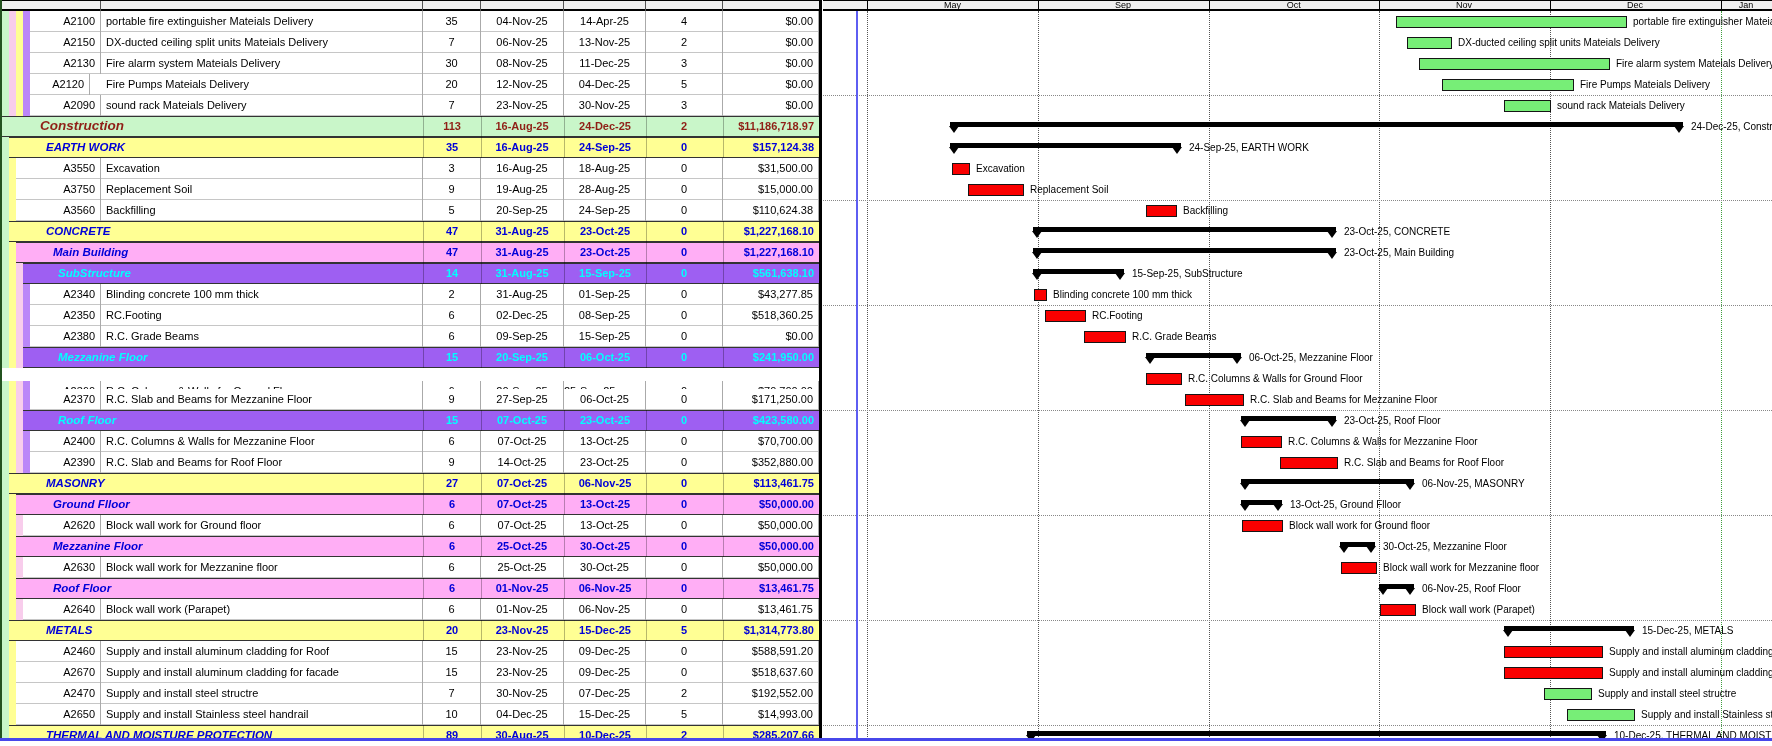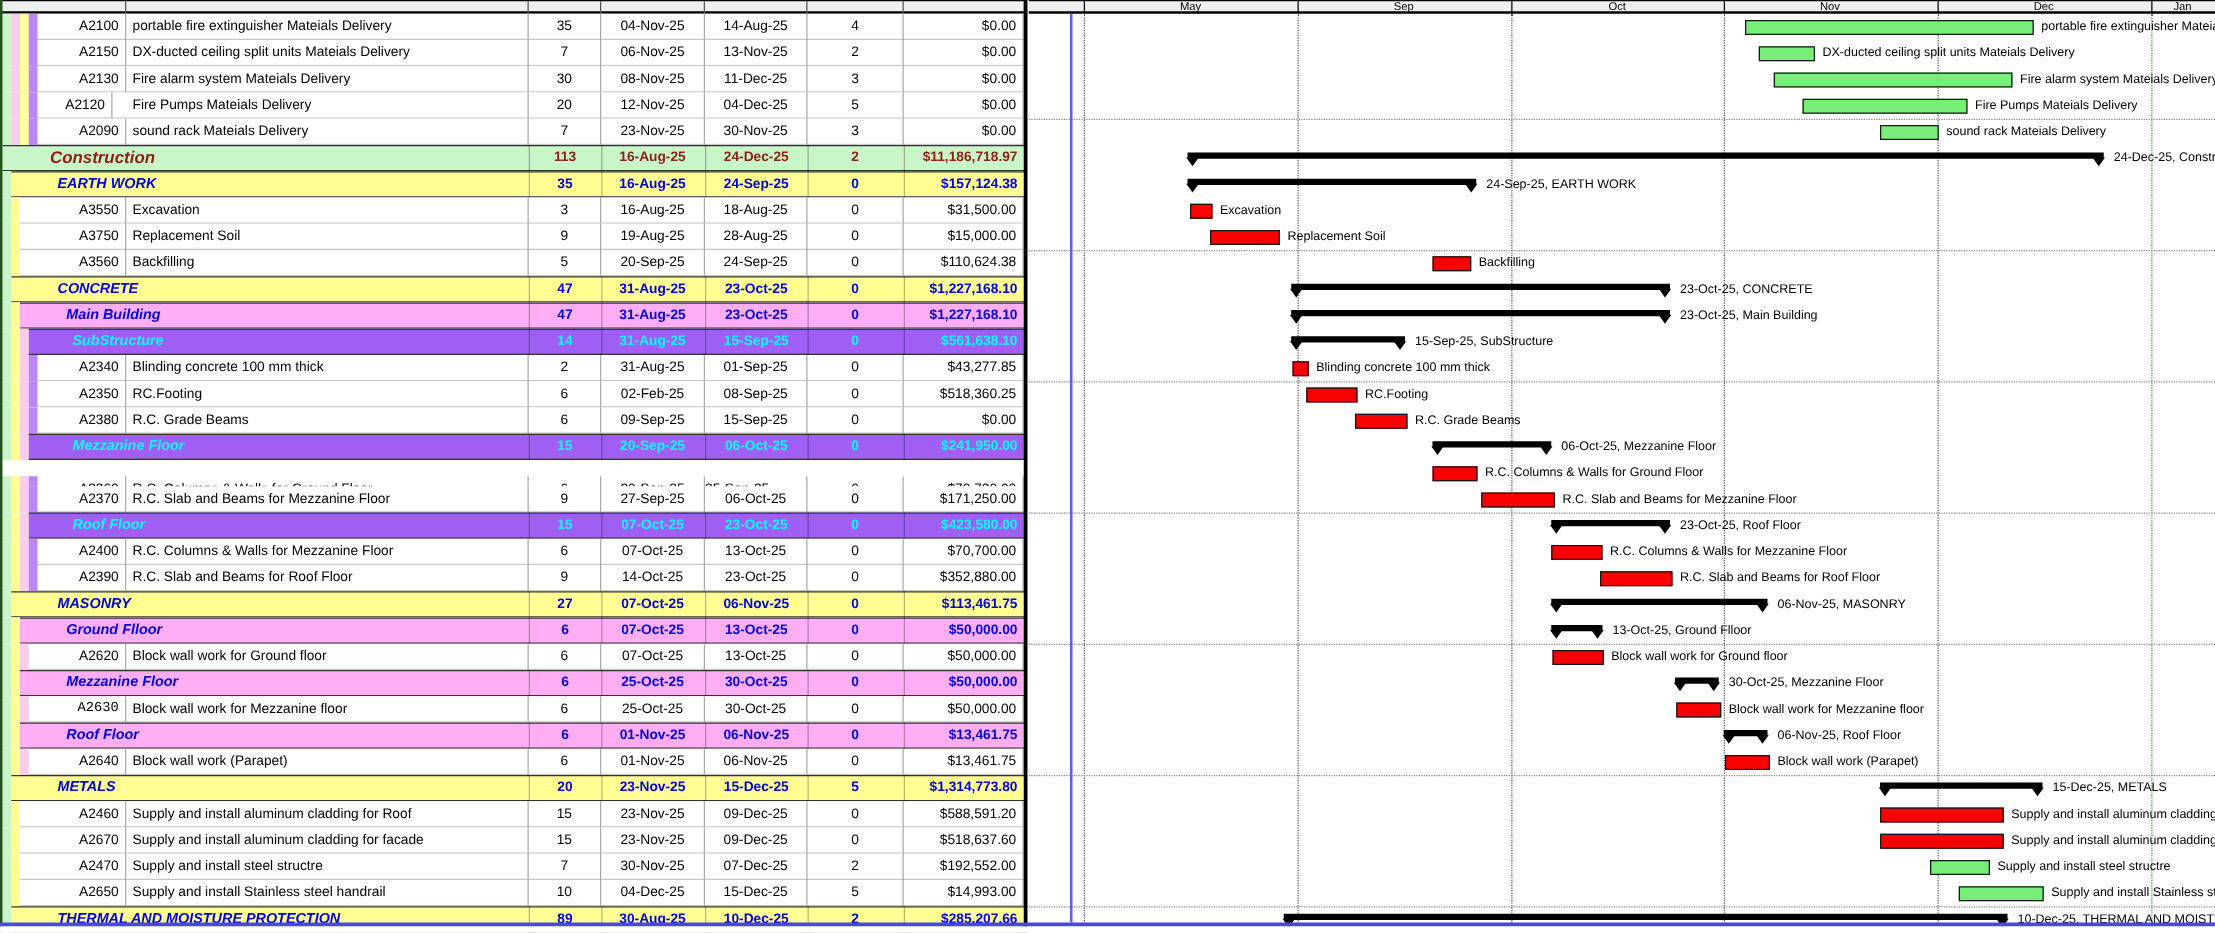--- a/index.html
+++ b/index.html
@@ -69,21 +69,21 @@
   <div id="rows-layer">
       <div class="trow" style="top: 11px; border-bottom: 1px solid rgb(198, 198, 198);">
         <div class="stripe" style="left: 2px; background: rgb(201, 246, 201);"></div>
         <div class="stripe" style="left: 9px; background: rgb(248, 205, 236);"></div>
         <div class="stripe" style="left: 16px; background: rgb(255, 255, 148);"></div>
         <div class="stripe" style="left: 23px; background: rgb(187, 134, 248);"></div>
         <div class="cell" style="left: 30px; width: 71px; text-align: right; padding-left: 0px; padding-right: 5px;">A2100</div>
         <div class="cell" style="left: 101px; width: 322px; text-align: left; padding-left: 5px; padding-right: 0px;">portable fire  extinguisher Mateials Delivery</div>
         <div class="cell" style="left: 423px; width: 58px; text-align: center; padding-left: 0px; padding-right: 0px;">35</div>
         <div class="cell" style="left: 481px; width: 83px; text-align: center; padding-left: 0px; padding-right: 0px;">04-Nov-25</div>
-        <div class="cell" style="left: 564px; width: 82px; text-align: center; padding-left: 0px; padding-right: 0px;">14-Aug-25</div>
+        <div class="cell" style="left: 564px; width: 82px; text-align: center; padding-left: 0px; padding-right: 0px;">14-Apr-25</div>
         <div class="cell" style="left: 646px; width: 77px; text-align: center; padding-left: 0px; padding-right: 0px;">4</div>
         <div class="cell" style="left: 723px; width: 96px; text-align: right; padding-left: 0px; padding-right: 5px;">$0.00</div>
       </div>
       <div class="trow" style="top: 32px; border-bottom: 1px solid rgb(198, 198, 198);">
         <div class="stripe" style="left: 2px; background: rgb(201, 246, 201);"></div>
         <div class="stripe" style="left: 9px; background: rgb(248, 205, 236);"></div>
         <div class="stripe" style="left: 16px; background: rgb(255, 255, 148);"></div>
         <div class="stripe" style="left: 23px; background: rgb(187, 134, 248);"></div>
         <div class="cell" style="left: 30px; width: 71px; text-align: right; padding-left: 0px; padding-right: 5px;">A2150</div>
         <div class="cell" style="left: 101px; width: 322px; text-align: left; padding-left: 5px; padding-right: 0px;">DX-ducted ceiling split units Mateials Delivery</div>
@@ -256,21 +256,21 @@
         <div class="cell" style="left: 723px; width: 96px; text-align: right; padding-left: 0px; padding-right: 5px;">$43,277.85</div>
       </div>
       <div class="trow" style="top: 305px; border-bottom: 1px solid rgb(198, 198, 198);">
         <div class="stripe" style="left: 2px; background: rgb(201, 246, 201);"></div>
         <div class="stripe" style="left: 9px; background: rgb(255, 255, 148);"></div>
         <div class="stripe" style="left: 16px; background: rgb(248, 205, 236);"></div>
         <div class="stripe" style="left: 23px; background: rgb(187, 134, 248);"></div>
         <div class="cell" style="left: 30px; width: 71px; text-align: right; padding-left: 0px; padding-right: 5px;">A2350</div>
         <div class="cell" style="left: 101px; width: 322px; text-align: left; padding-left: 5px; padding-right: 0px;">RC.Footing</div>
         <div class="cell" style="left: 423px; width: 58px; text-align: center; padding-left: 0px; padding-right: 0px;">6</div>
-        <div class="cell" style="left: 481px; width: 83px; text-align: center; padding-left: 0px; padding-right: 0px;">02-Feb-25</div>
+        <div class="cell" style="left: 481px; width: 83px; text-align: center; padding-left: 0px; padding-right: 0px;">02-Dec-25</div>
         <div class="cell" style="left: 564px; width: 82px; text-align: center; padding-left: 0px; padding-right: 0px;">08-Sep-25</div>
         <div class="cell" style="left: 646px; width: 77px; text-align: center; padding-left: 0px; padding-right: 0px;">0</div>
         <div class="cell" style="left: 723px; width: 96px; text-align: right; padding-left: 0px; padding-right: 5px;">$518,360.25</div>
       </div>
       <div class="trow" style="top: 326px; border-bottom: 1px solid rgb(198, 198, 198);">
         <div class="stripe" style="left: 2px; background: rgb(201, 246, 201);"></div>
         <div class="stripe" style="left: 9px; background: rgb(255, 255, 148);"></div>
         <div class="stripe" style="left: 16px; background: rgb(248, 205, 236);"></div>
         <div class="stripe" style="left: 23px; background: rgb(187, 134, 248);"></div>
         <div class="cell" style="left: 30px; width: 71px; text-align: right; padding-left: 0px; padding-right: 5px;">A2380</div>
@@ -423,21 +423,21 @@
         <div class="bandval" style="left: 452px; transform: translateX(-50%); color: rgb(0, 0, 216);">6</div>
         <div class="bandval" style="left: 522px; transform: translateX(-50%); color: rgb(0, 0, 216);">25-Oct-25</div>
         <div class="bandval" style="left: 605px; transform: translateX(-50%); color: rgb(0, 0, 216);">30-Oct-25</div>
         <div class="bandval" style="left: 684px; transform: translateX(-50%); color: rgb(0, 0, 216);">0</div>
         <div class="bandval" style="right: 6px; color: rgb(0, 0, 216);">$50,000.00</div>
       </div>
       <div class="trow" style="top: 557px; border-bottom: 1px solid rgb(198, 198, 198);">
         <div class="stripe" style="left: 2px; background: rgb(201, 246, 201);"></div>
         <div class="stripe" style="left: 9px; background: rgb(255, 255, 148);"></div>
         <div class="stripe" style="left: 16px; background: rgb(248, 205, 236);"></div>
-        <div class="cell" style="left: 30px; width: 71px; text-align: right; padding-left: 0px; padding-right: 5px; font-family: Liberation Mono, monospace;">A2630</div>
+        <div class="cell" style="left: 30px; width: 71px; text-align: right; padding-left: 0px; padding-right: 5px;">A2630</div>
         <div class="cell" style="left: 101px; width: 322px; text-align: left; padding-left: 5px; padding-right: 0px;">Block wall work for Mezzanine floor</div>
         <div class="cell" style="left: 423px; width: 58px; text-align: center; padding-left: 0px; padding-right: 0px;">6</div>
         <div class="cell" style="left: 481px; width: 83px; text-align: center; padding-left: 0px; padding-right: 0px;">25-Oct-25</div>
         <div class="cell" style="left: 564px; width: 82px; text-align: center; padding-left: 0px; padding-right: 0px;">30-Oct-25</div>
         <div class="cell" style="left: 646px; width: 77px; text-align: center; padding-left: 0px; padding-right: 0px;">0</div>
         <div class="cell" style="left: 723px; width: 96px; text-align: right; padding-left: 0px; padding-right: 5px;">$50,000.00</div>
       </div>
       <div class="trow" style="top: 578px;">
         <div class="stripe" style="left: 2px; background: rgb(201, 246, 201);"></div>
         <div class="stripe" style="left: 9px; background: rgb(255, 255, 148);"></div>

